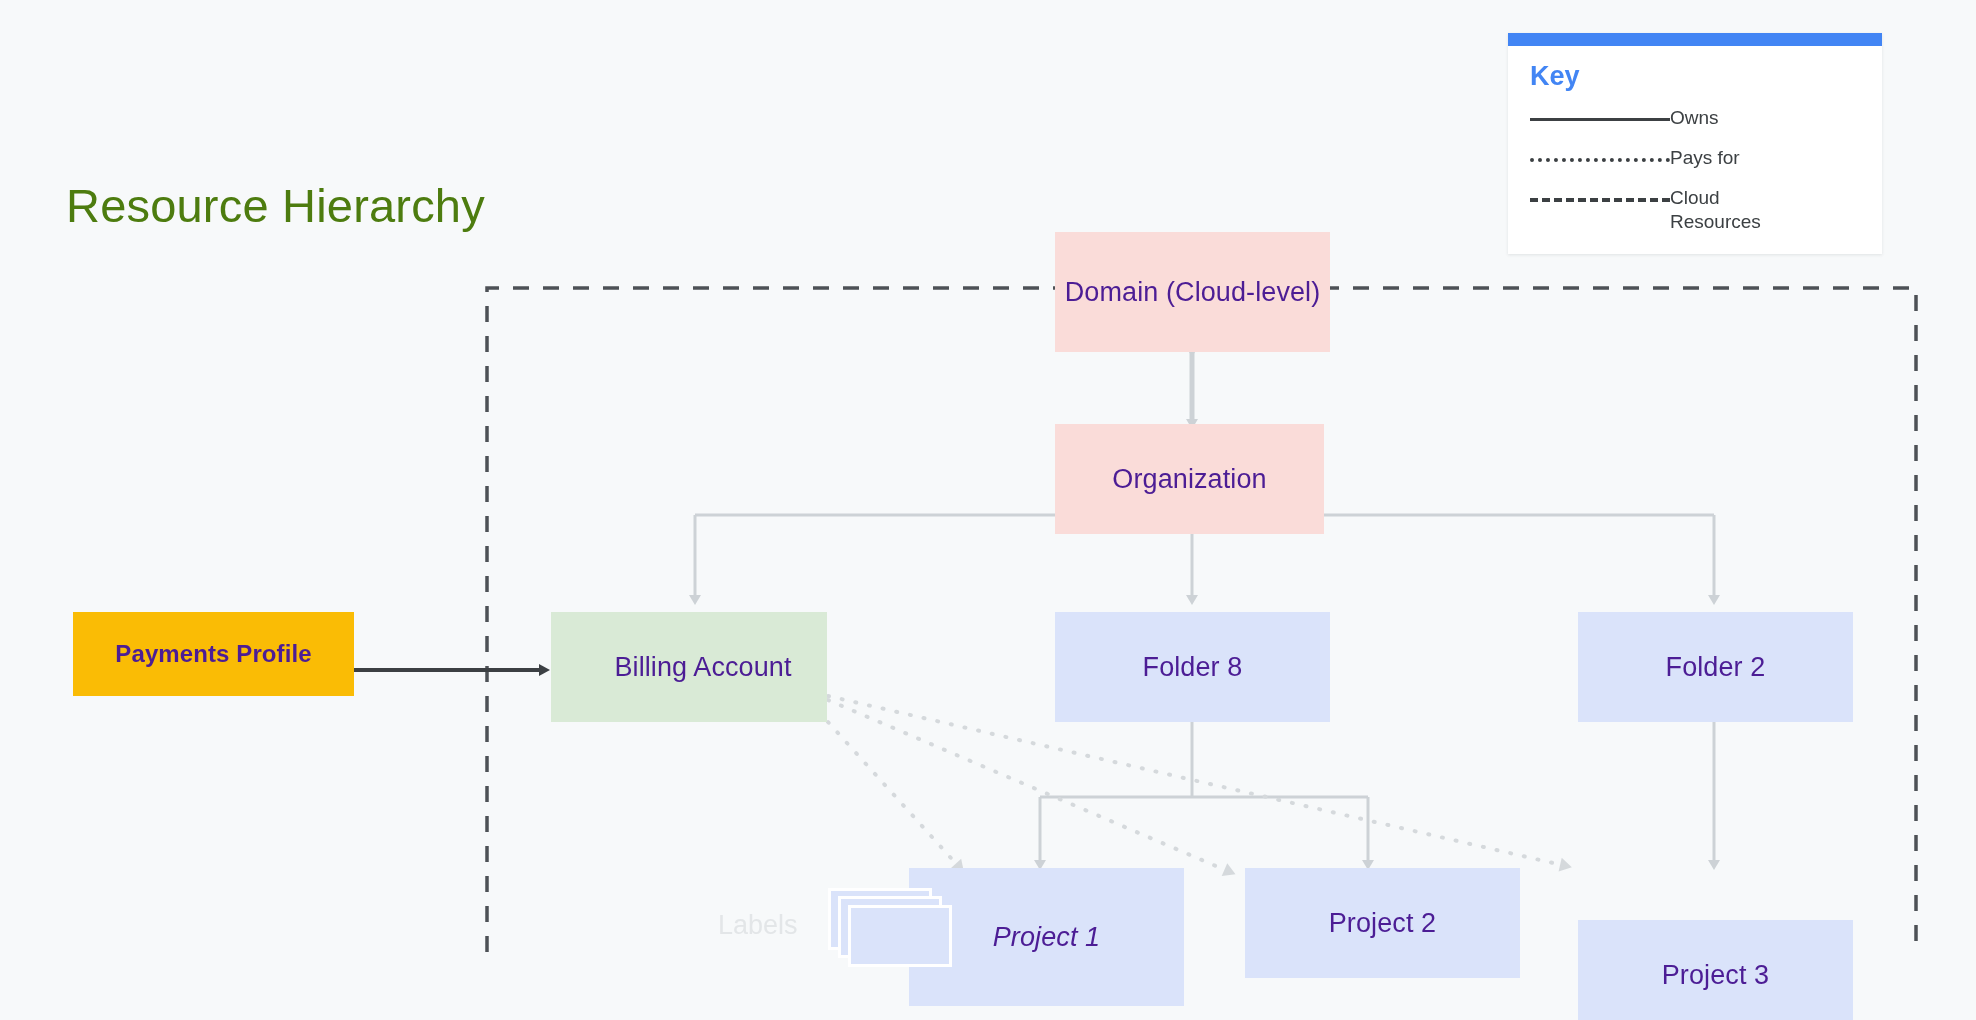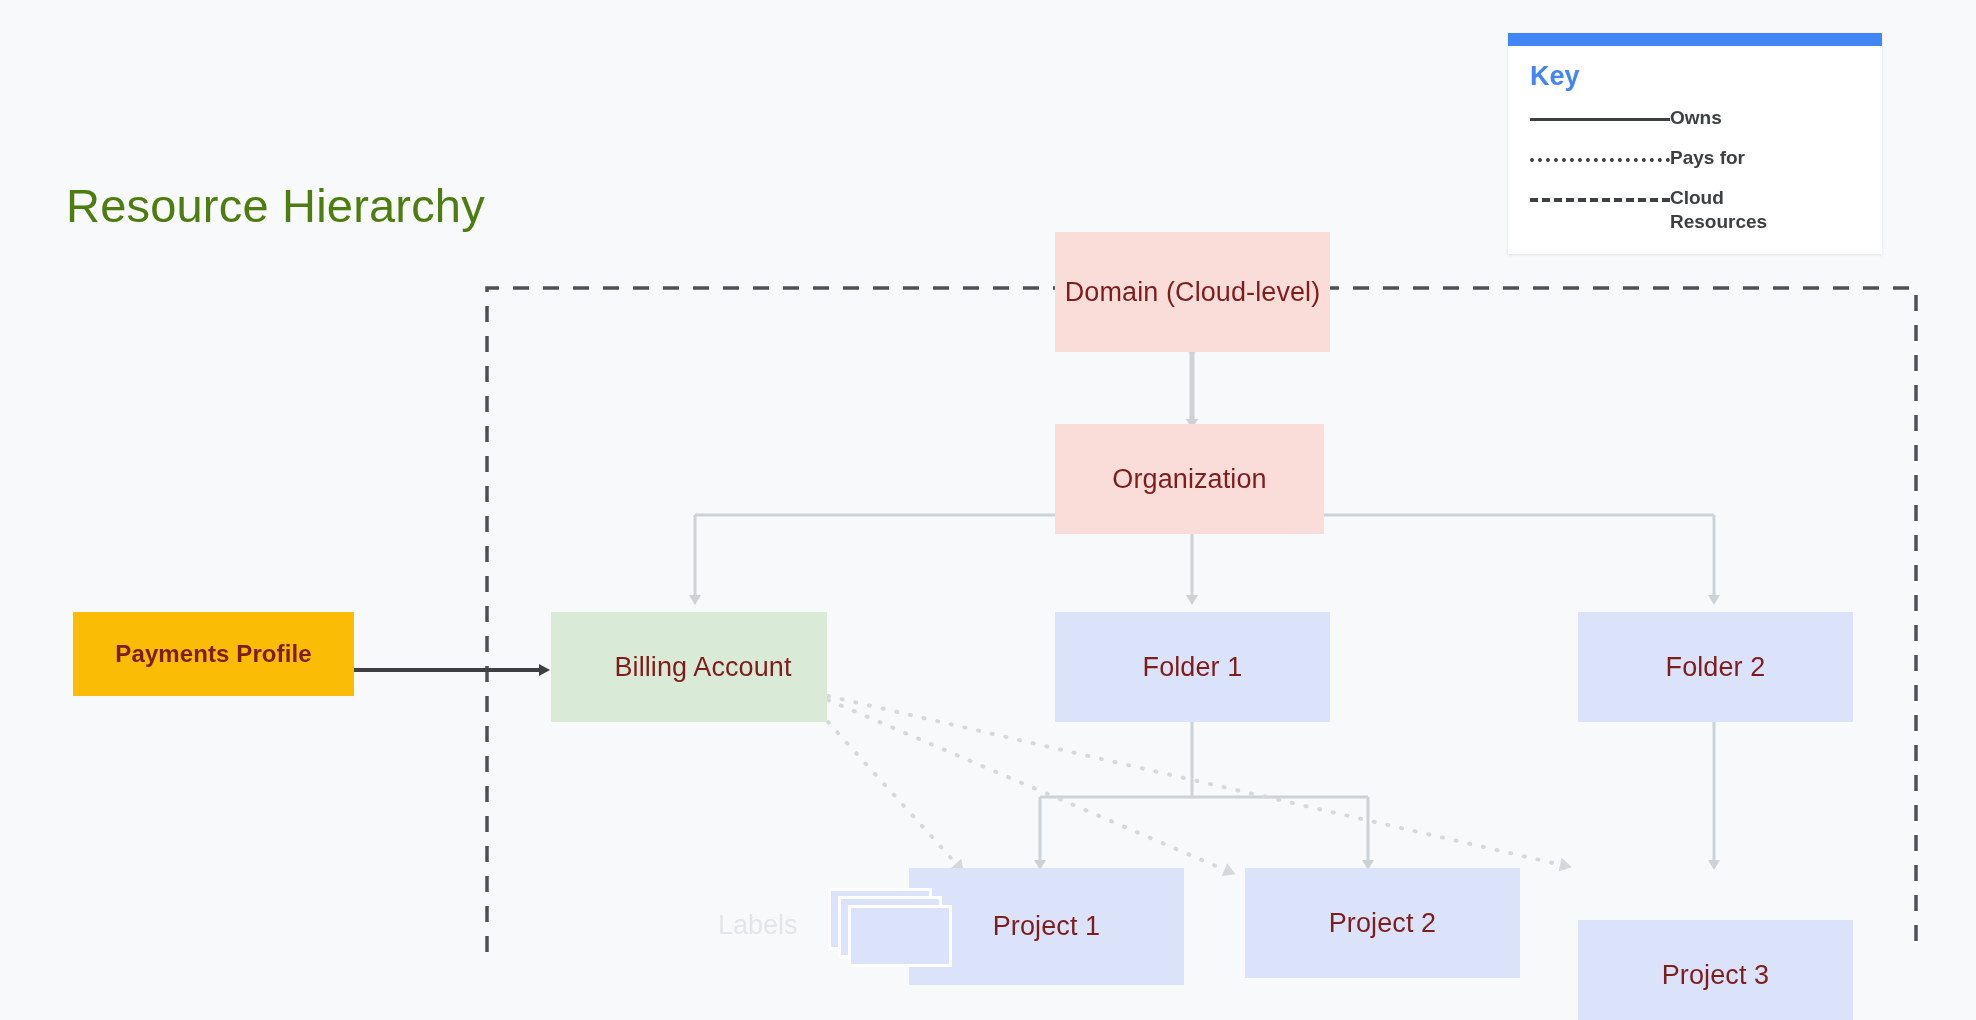--- a/index.html
+++ b/index.html
@@ -44,21 +44,21 @@
 
   
   .node {
     position: absolute;
     box-sizing: border-box;
     display: flex;
     align-items: center;
     justify-content: center;
     font-size: 27px;
     font-weight: 400;
-    color: #7f1d1d;
+    color: #4c1d95;
     letter-spacing: 0.1px;
     white-space: nowrap;
   }
   .node.pink    { background: #fadcd9; }
   .node.green   { background: #d9ead6; padding-left: 28px; }
   .node.blue    { background: #dae3fa; }
   .node.yellow  { background: #fabc05; font-weight: bold; font-size: 24px; }
 
   
   #labels-text {
@@ -132,21 +132,21 @@
     right: 0;
     top: 10px;
     display: block;
     border-top-color: #3c4043;
   }
   .key-swatch.solid  i { border-top: 3px solid #3c4043; }
   .key-swatch.dotted i { border-top: 4px dotted #3c4043; }
   .key-swatch.dashed i { border-top: 4px dashed #3c4043; }
   .key-label {
     font-size: 19px;
-    font-weight: bold;
+    font-weight: normal;
     color: #3c4043;
     line-height: 1.25;
     max-width: 120px;
   }
 </style>
 </head>
 <body>
 
 <div id="canvas">
 
@@ -218,28 +218,28 @@
 
   <div class="node green" style="left:551px; top:612px; width:276px; height:110px;">
     <span>Billing Account</span>
   </div>
 
   <div class="node yellow" style="left:73px; top:612px; width:281px; height:84px;">
     <span>Payments Profile</span>
   </div>
 
   <div class="node blue" style="left:1055px; top:612px; width:275px; height:110px;">
-    <span>Folder 1</span>
+    <span>Folder 8</span>
   </div>
 
   <div class="node blue" style="left:1578px; top:612px; width:275px; height:110px;">
     <span>Folder 2</span>
   </div>
 
-  <div class="node blue" style="left:909px; top:868px; width:275px; height:117px;">
+  <div class="node blue" style="left:909px; top:868px; width:275px; height:138px;font-style:italic;">
     <span>Project 1</span>
   </div>
 
   <div class="node blue" style="left:1245px; top:868px; width:275px; height:110px;">
     <span>Project 2</span>
   </div>
 
   <div class="node blue" style="left:1578px; top:920px; width:275px; height:110px;">
     <span>Project 3</span>
   </div>

